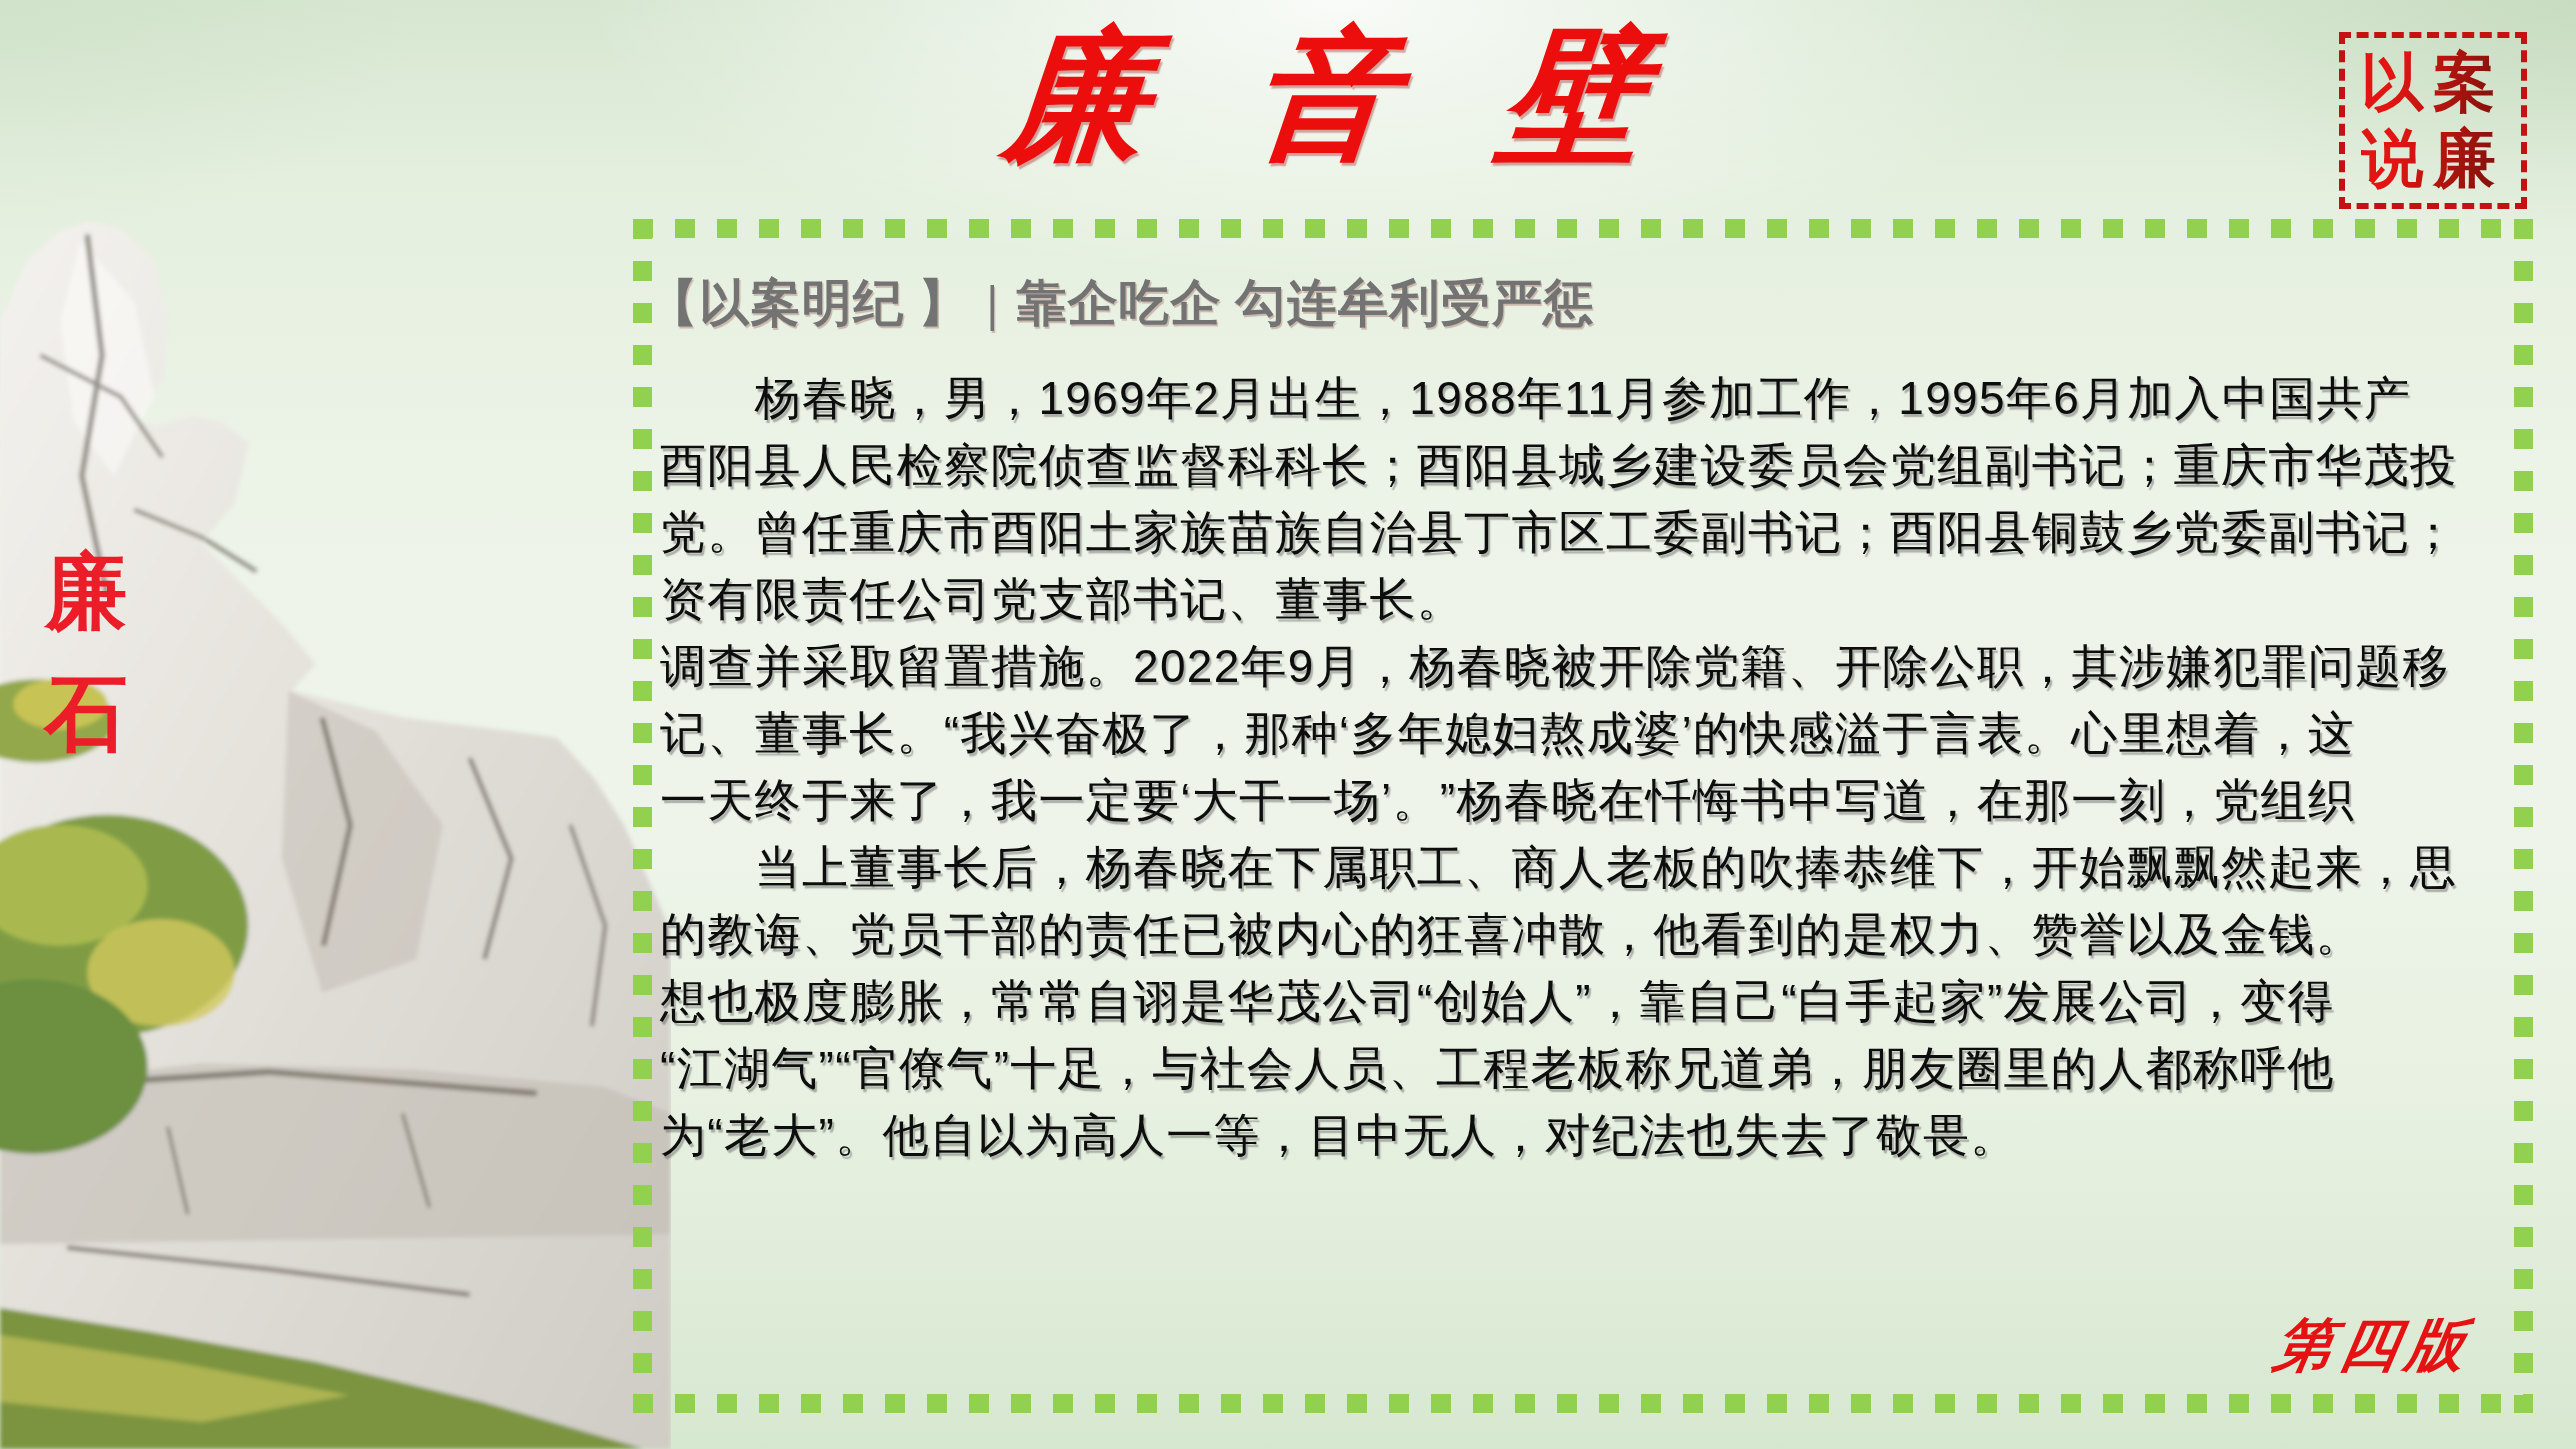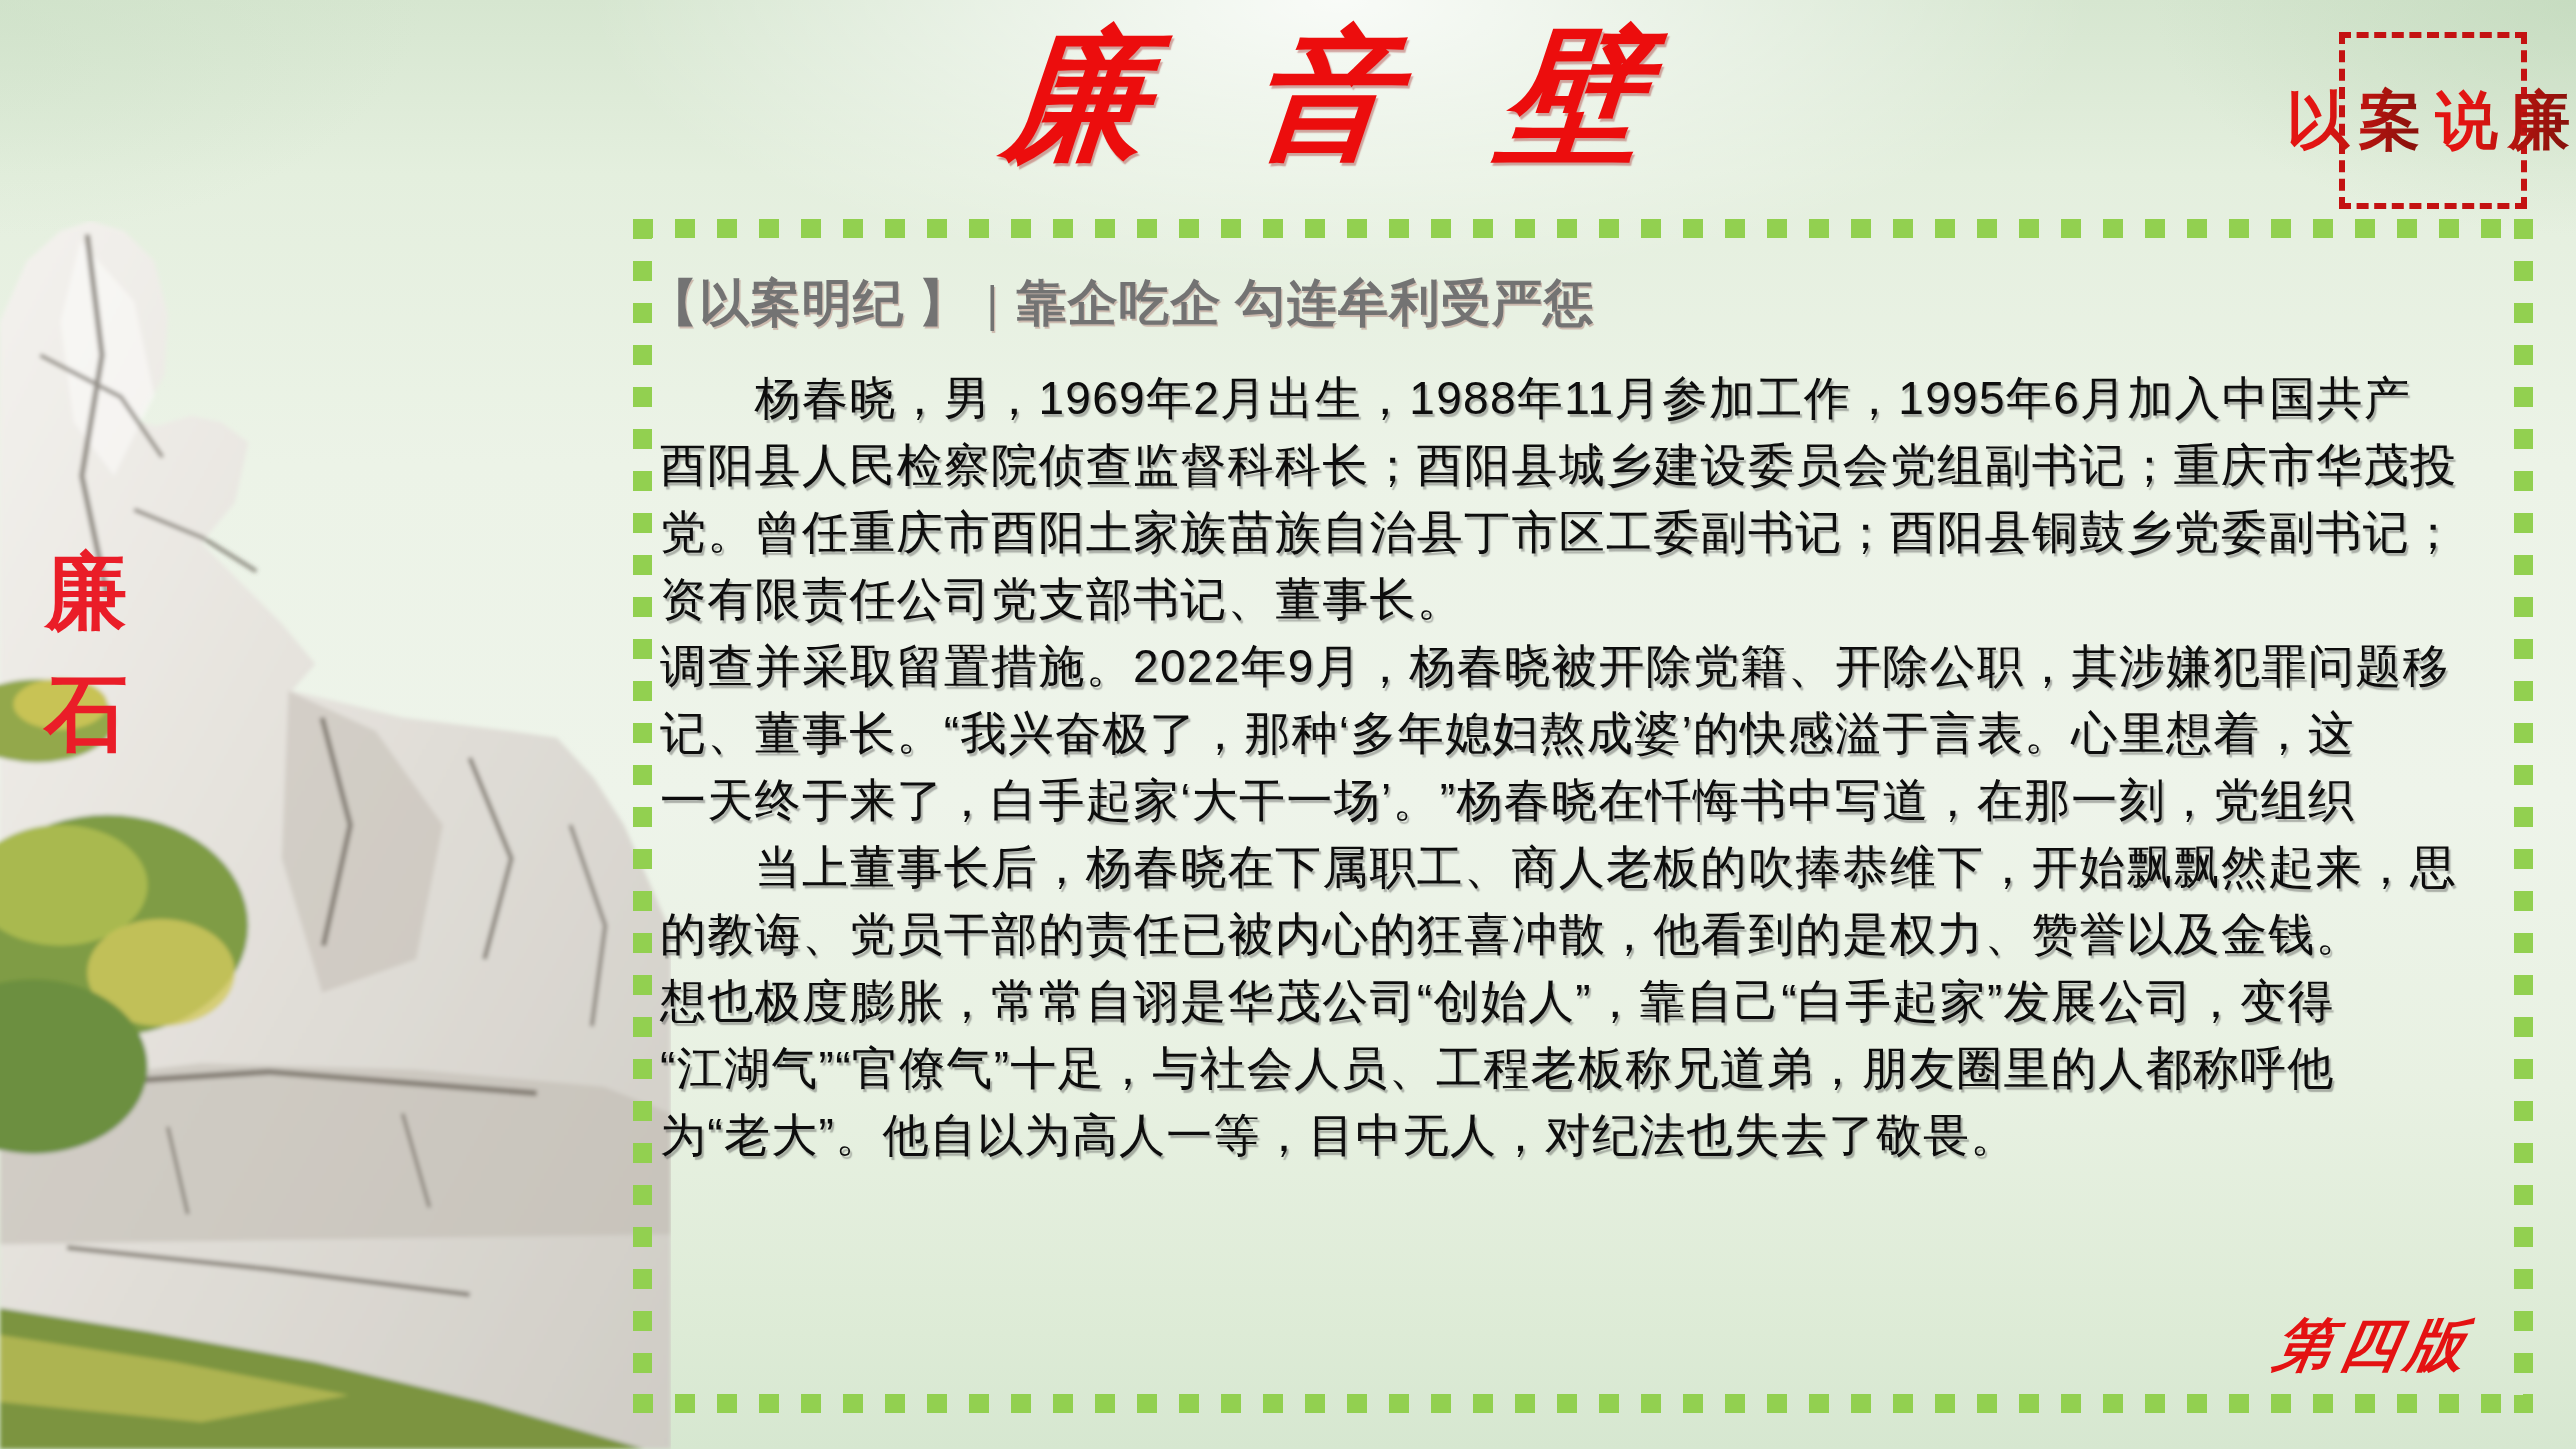--- a/index.html
+++ b/index.html
@@ -19,21 +19,21 @@
     font-size:142px;line-height:168px;font-weight:bold;font-style:italic;
     color:#ec0d0d;text-align:center;letter-spacing:35px;
     transform:skewX(-5deg);
     text-shadow:2px 2.7px 1.3px rgba(150,10,10,0.35);
     white-space:pre;
   }
   
   .stamp{
     position:absolute;left:2339px;top:32px;width:176px;height:165px;
     border:6.7px dashed #c41212;
-    display:flex;justify-content:center;align-items:center;
+    display:flex;flex-direction:column;justify-content:center;align-items:center;
     gap:4px;
   }
   .stamp .stamp-line{
     font-family:"Liberation Serif","DejaVu Serif",serif;
     font-size:63px;font-weight:bold;line-height:72px;letter-spacing:9.4px;
     background:linear-gradient(100deg,#e31512 25%,#8c120c 85%);
     -webkit-background-clip:text;background-clip:text;color:transparent;
     white-space:pre;
   }
   
@@ -142,21 +142,21 @@
 
   <div class="article-heading"><span>【以案明纪 】</span><span class="sep">|</span><span>靠企吃企 勾连牟利受严惩</span></div>
 
   <div class="article-body">
       <div class="line">　　杨春晓，男，1969年2月出生，1988年11月参加工作，1995年6月加入中国共产</div>
       <div class="line">酉阳县人民检察院侦查监督科科长；酉阳县城乡建设委员会党组副书记；重庆市华茂投</div>
       <div class="line">党。曾任重庆市酉阳土家族苗族自治县丁市区工委副书记；酉阳县铜鼓乡党委副书记；</div>
       <div class="line">资有限责任公司党支部书记、董事长。</div>
       <div class="line">调查并采取留置措施。2022年9月，杨春晓被开除党籍、开除公职，其涉嫌犯罪问题移</div>
       <div class="line">记、董事长。“我兴奋极了，那种‘多年媳妇熬成婆’的快感溢于言表。心里想着，这</div>
-      <div class="line">一天终于来了，白手起家‘大干一场’。”杨春晓在忏悔书中写道，在那一刻，党组织</div>
+      <div class="line">一天终于来了，我一定要‘大干一场’。”杨春晓在忏悔书中写道，在那一刻，党组织</div>
       <div class="line">　　当上董事长后，杨春晓在下属职工、商人老板的吹捧恭维下，开始飘飘然起来，思</div>
       <div class="line">的教诲、党员干部的责任已被内心的狂喜冲散，他看到的是权力、赞誉以及金钱。</div>
       <div class="line">想也极度膨胀，常常自诩是华茂公司“创始人”，靠自己“白手起家”发展公司，变得</div>
       <div class="line">“江湖气”“官僚气”十足，与社会人员、工程老板称兄道弟，朋友圈里的人都称呼他</div>
       <div class="line">为“老大”。他自以为高人一等，目中无人，对纪法也失去了敬畏。</div>
     </div>
 
   <div class="edition">第四版</div>
 </div>
 

